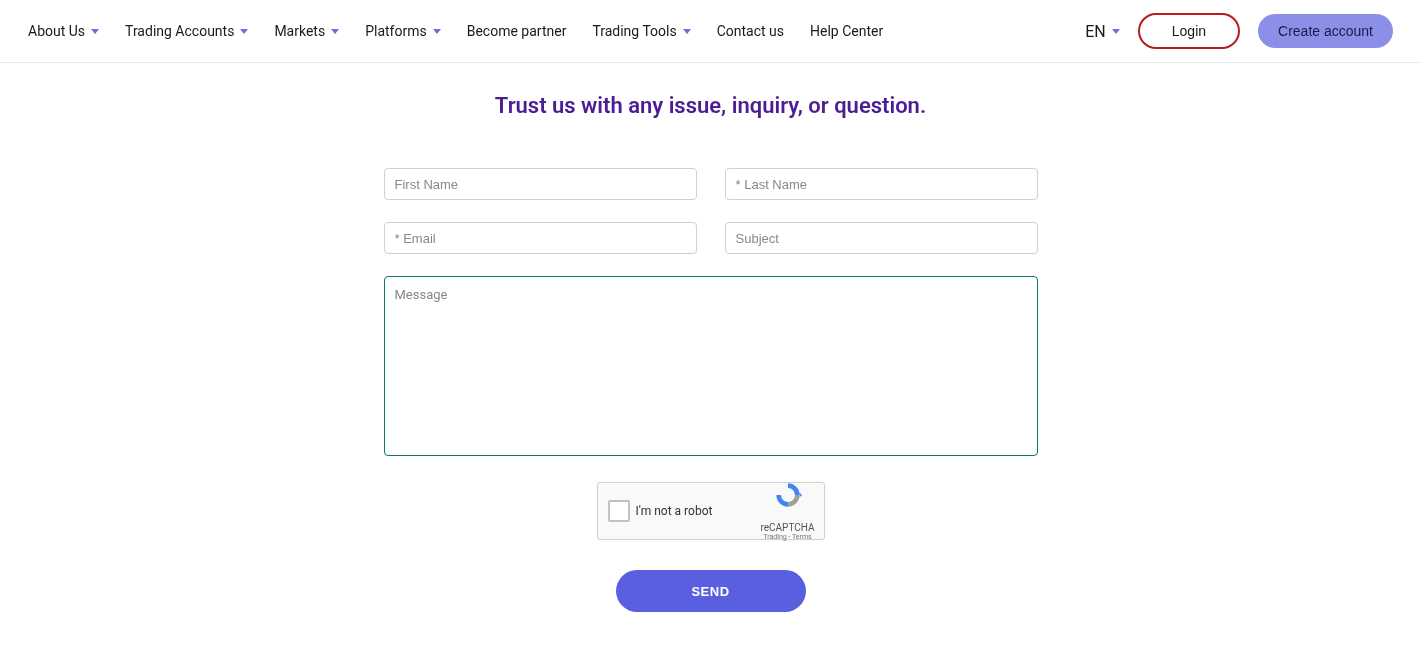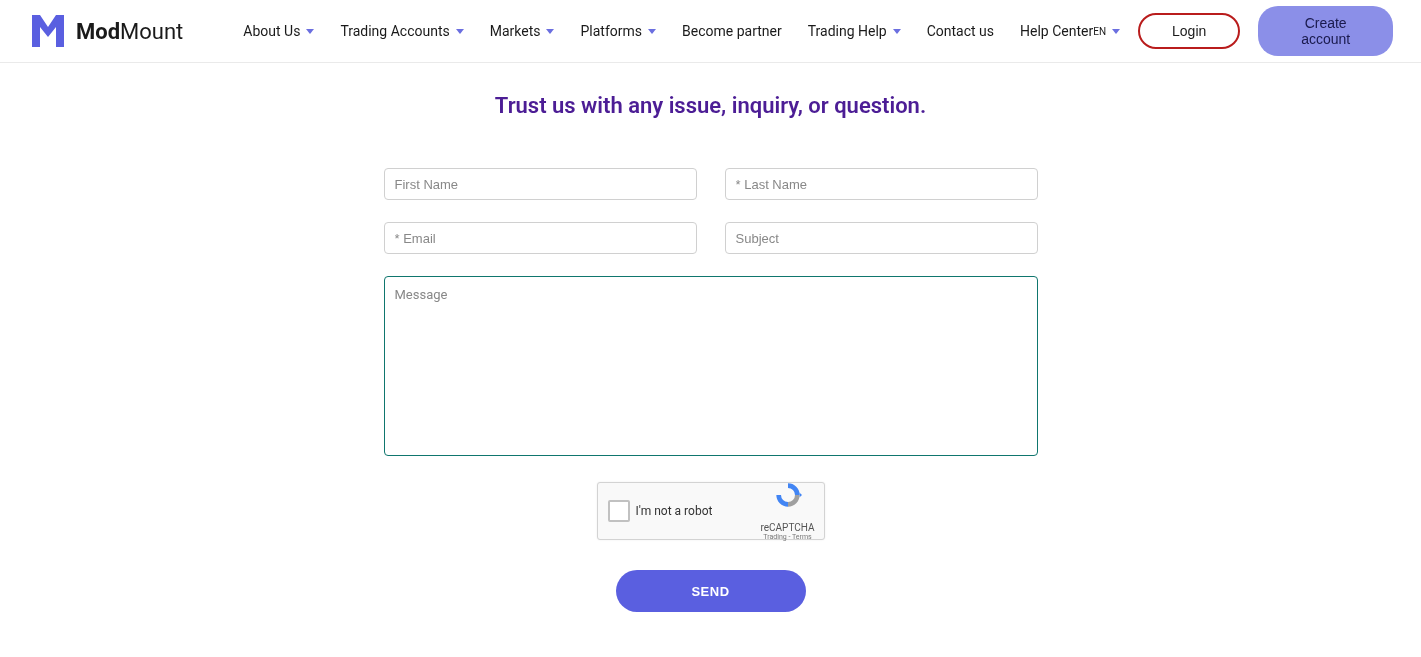--- a/index.html
+++ b/index.html
@@ -63,21 +63,21 @@
   }
   .header-right {
     display: flex;
     align-items: center;
     gap: 18px;
   }
   .lang {
     display: flex;
     align-items: center;
     gap: 6px;
-    font-size: 10px;
+    font-size: 16px;
     cursor: pointer;
   }
   .btn-login {
     border: 2px solid #b91c1c;
     background: #fff;
     color: #1a1a1a;
     padding: 8px 32px;
     border-radius: 20px;
     font-size: 14px;
     cursor: pointer;
@@ -193,28 +193,20 @@
     font-size: 13px;
     font-weight: 700;
     letter-spacing: 0.5px;
     cursor: pointer;
   }
 </style>
 </head>
 <body>
 
 <header class="header">
-  <div class="logo">
-    <svg class="logo-mark" viewBox="0 0 40 40">
-      <path d="M4 4 L4 36 L12 36 L12 16 L20 26 L28 16 L28 36 L36 36 L36 4 L28 4 L20 16 L12 4 Z" fill="#5a5fe0"></path>
-    </svg>
-    <span class="logo-text">
-      <span>Mod</span><span class="light">Mount</span>
-    </span>
-  </div>
 
   <nav class="nav">
     <div class="nav-item">
       <span>About Us</span>
       <span class="caret"></span>
     </div>
     <div class="nav-item">
       <span>Trading Accounts</span>
       <span class="caret"></span>
     </div>
@@ -223,21 +215,21 @@
       <span class="caret"></span>
     </div>
     <div class="nav-item">
       <span>Platforms</span>
       <span class="caret"></span>
     </div>
     <div class="nav-item">
       <span>Become partner</span>
     </div>
     <div class="nav-item">
-      <span>Trading Help</span>
+      <span>Trading Tools</span>
       <span class="caret"></span>
     </div>
     <div class="nav-item">
       <span>Contact us</span>
     </div>
     <div class="nav-item">
       <span>Help Center</span>
     </div>
   </nav>
 

